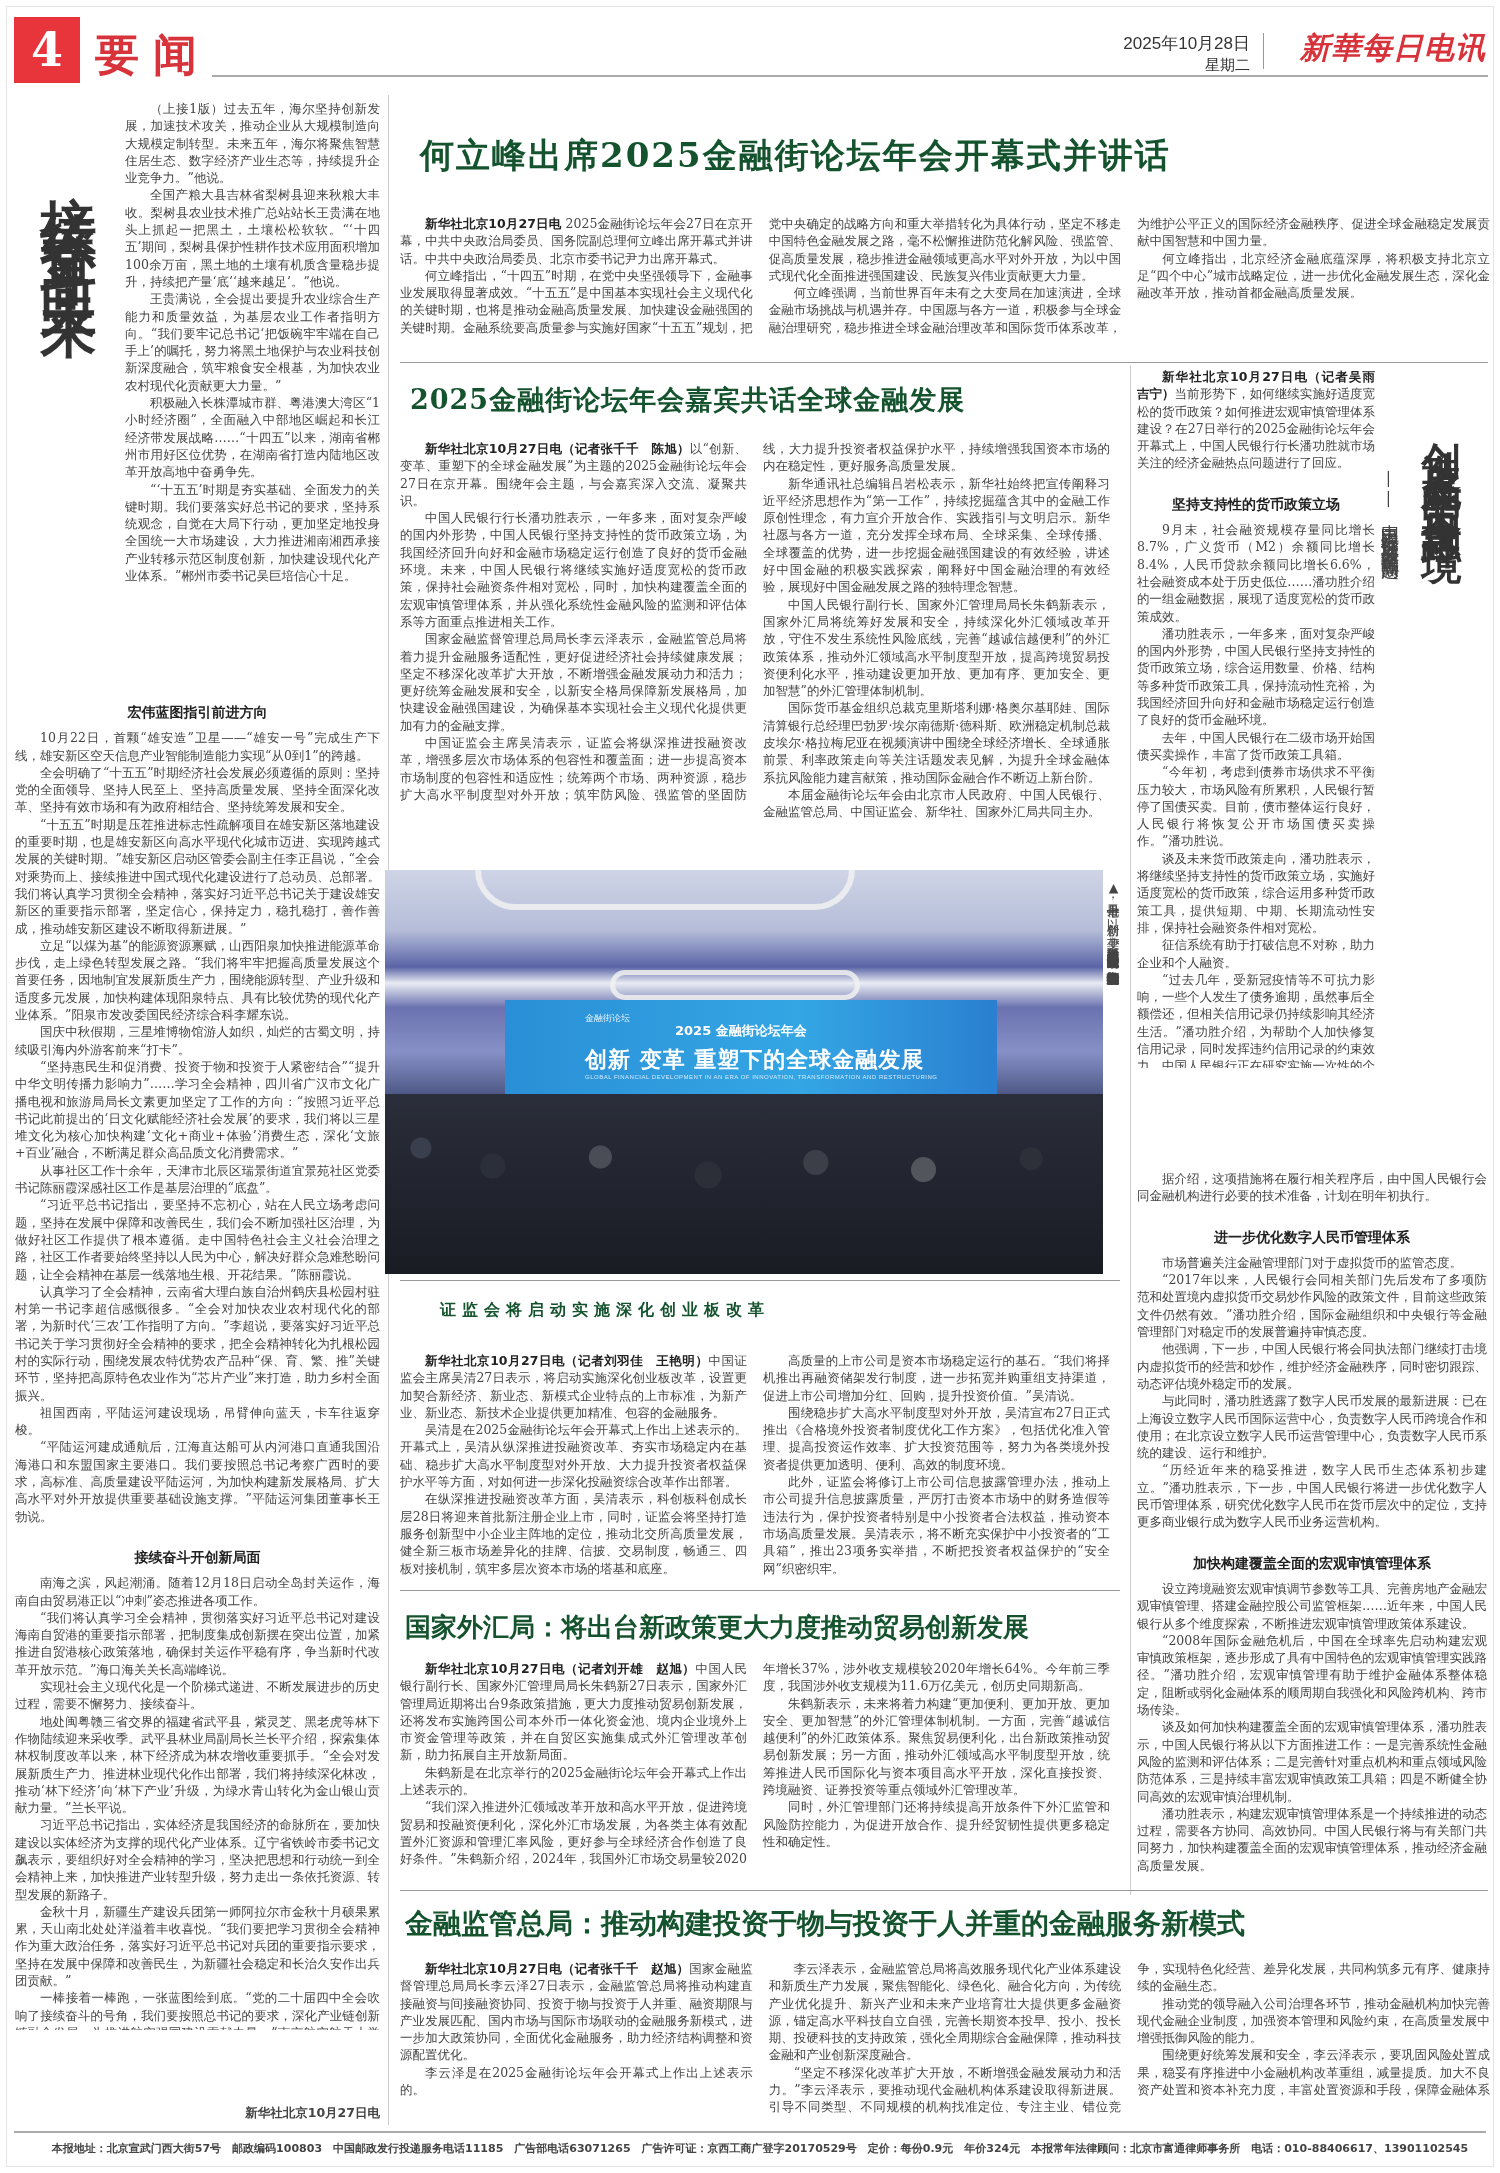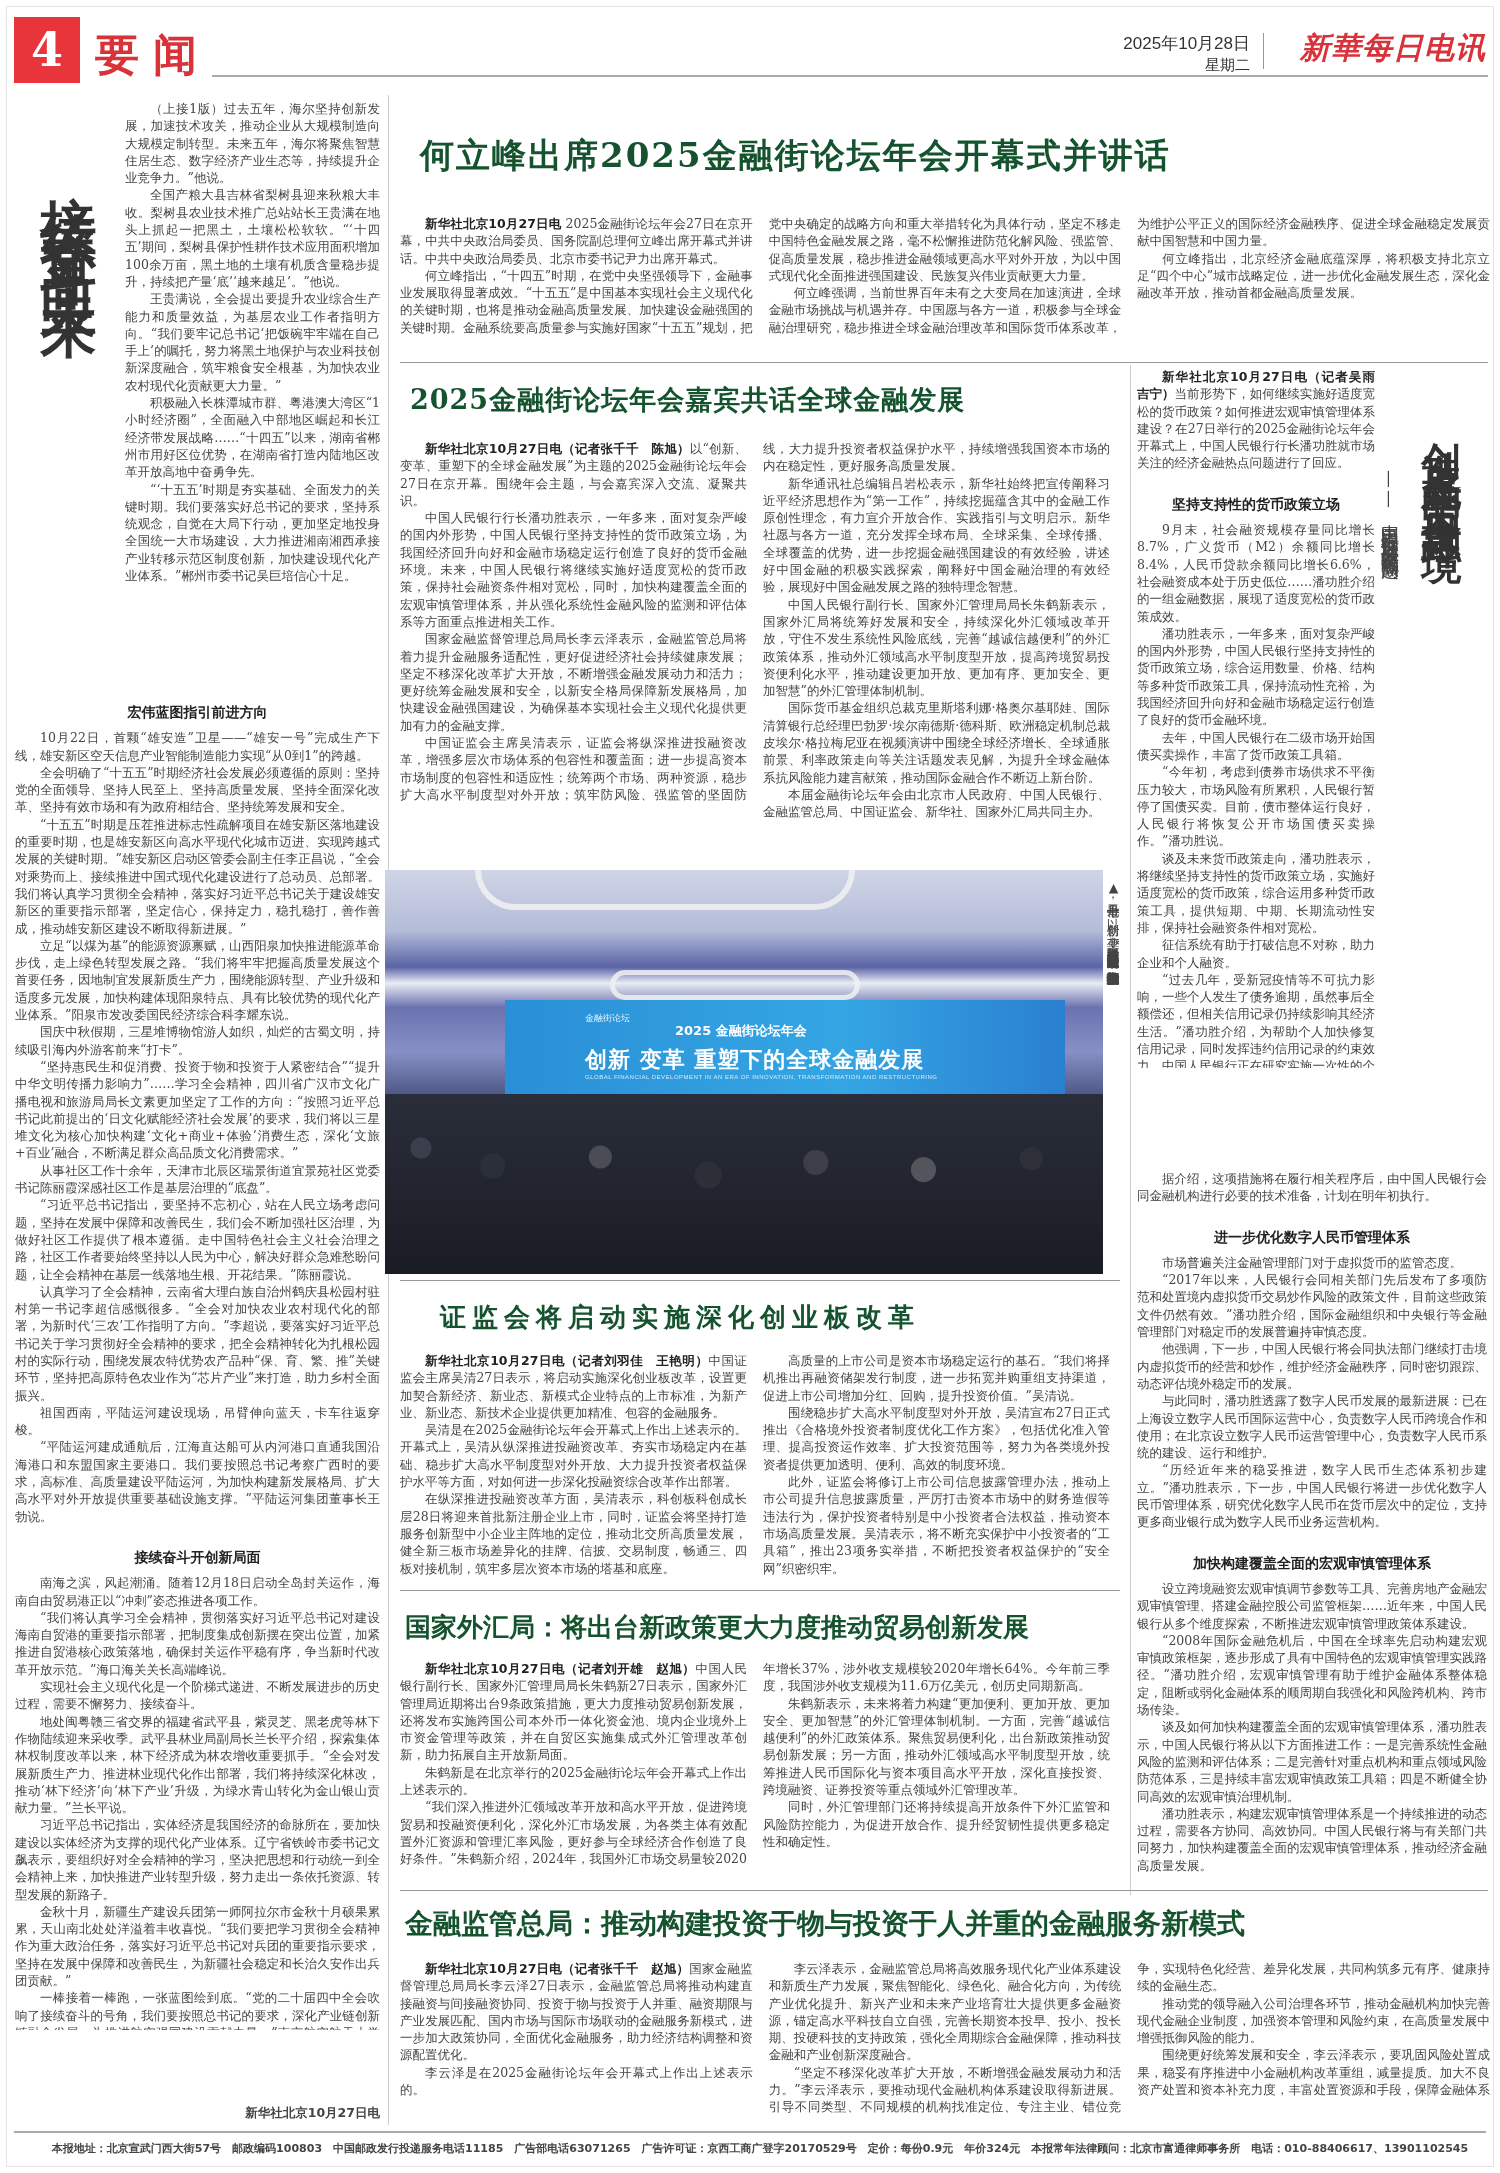--- a/index.html
+++ b/index.html
@@ -21,21 +21,21 @@
   .vhead { position:absolute; writing-mode:vertical-rl; font-family:"DejaVu Serif", serif; font-weight:bold; color:#333; }
   .vsub { position:absolute; writing-mode:vertical-rl; font-family:"DejaVu Sans", sans-serif; color:#444; font-size:18px; letter-spacing:2px; }
   .headline { position:absolute; font-family:"DejaVu Serif", serif; font-weight:bold; color:#14532d; white-space:nowrap; }
   .hr { position:absolute; height:1px; background:#999; }
   .vr { position:absolute; width:1px; background:#ccc; }
   
   .photo { position:absolute; left:385px; top:870px; width:718px; height:404px; overflow:hidden;
     background:linear-gradient(180deg,#cfd5e6 0%,#b4bcd8 15%,#5a64a6 24%,#e9ecf3 28%,#6b72b0 34%,#8790c6 45%,#2c3760 62%,#1e2233 75%,#151820 100%); }
   .photo .ceil1 { position:absolute; left:90px; top:0; width:380px; height:40px; border:6px solid #f2f2f2; border-top:none; border-radius:0 0 120px 120px; opacity:.85; }
   .photo .ceil2 { position:absolute; left:225px; top:100px; width:250px; height:30px; border:5px solid #f1f1f1; border-radius:60px; opacity:.85; }
-  .photo .screen { position:absolute; left:120px; top:130px; width:560px; height:95px; background:linear-gradient(90deg,#2a8fd6,#34a6e4 60%,#2a7fd0); }
+  .photo .screen { position:absolute; left:120px; top:130px; width:492px; height:95px; background:linear-gradient(90deg,#2a8fd6,#34a6e4 60%,#2a7fd0); }
   .photo .screen .s1 { position:absolute; left:170px; top:22px; color:#fff; font-family:"DejaVu Sans", sans-serif; font-size:13px; font-weight:bold; }
   .photo .screen .s2 { position:absolute; left:80px; top:45px; color:#fff; font-family:"DejaVu Sans", sans-serif; font-size:22px; font-weight:bold; letter-spacing:1px; }
   .photo .screen .s0 { position:absolute; left:80px; top:12px; color:#e8f4ff; font-family:"DejaVu Sans", sans-serif; font-size:9px; }
   .photo .screen .s3 { position:absolute; left:80px; top:74px; color:#d4ecff; font-family:"Liberation Sans", sans-serif; font-size:6px; letter-spacing:.5px; }
   .photo .crowd { position:absolute; left:0; right:0; bottom:0; height:180px;
     background:radial-gradient(circle at 5% 30%,#3a3f4e 10px,transparent 11px),radial-gradient(circle at 15% 40%,#2b2f3a 12px,transparent 13px),radial-gradient(circle at 30% 35%,#4a4d55 11px,transparent 12px),radial-gradient(circle at 45% 45%,#2c2f38 13px,transparent 14px),radial-gradient(circle at 60% 38%,#3d3f48 12px,transparent 13px),radial-gradient(circle at 75% 42%,#52555c 12px,transparent 13px),radial-gradient(circle at 90% 36%,#2d3038 11px,transparent 12px),linear-gradient(180deg,#2a2e3a 0%,#1a1c24 100%); }
   .caption { position:absolute; left:1105px; top:880px; writing-mode:vertical-rl; font-size:12.5px; line-height:17px; color:#444; height:380px; }
   .caption b { font-family:"DejaVu Sans", sans-serif; }
   .footer { position:absolute; left:0; right:0; top:2141px; text-align:center; font-family:"DejaVu Sans", sans-serif; font-weight:bold; font-size:11px; color:#444; white-space:nowrap; word-spacing:3px;padding-left:20px; }
   .foot-rule { position:absolute; left:14px; right:14px; top:2131px; height:2px; background:#aaa; }
@@ -121,21 +121,21 @@
   <div class="crowd"></div>
 </div>
 <div class="caption">
   <span>▲十月二十七日，以“创新、变革、重塑下的全球金融发展”为主题的二〇二五金融街论坛年会在北京开幕。</span>
   <b>新华社记者鞠焕宗摄</b>
 </div>
 
 <div class="hr" style="left:400px;width:720px;top:1280px;"></div>
 <div class="vr" style="left:1130px;top:365px;height:1530px;"></div>
 
-<div class="headline" style="left:440px;top:1300px;font-size:26px;letter-spacing:6px;">证监会将启动实施深化创业板改革</div>
+<div class="headline" style="left:440px;top:1300px;font-size:16px;letter-spacing:6px;">证监会将启动实施深化创业板改革</div>
 <div class="col lead" style="left:400px;top:1352px;width:710px;height:235px;column-count:2;column-gap:16px;overflow:hidden;">
   <p><b>新华社北京10月27日电（记者刘羽佳　王艳明）</b><span>中国证监会主席吴清27日表示，将启动实施深化创业板改革，设置更加契合新经济、新业态、新模式企业特点的上市标准，为新产业、新业态、新技术企业提供更加精准、包容的金融服务。</span></p>
   <p>吴清是在2025金融街论坛年会开幕式上作出上述表示的。开幕式上，吴清从纵深推进投融资改革、夯实市场稳定内在基础、稳步扩大高水平制度型对外开放、大力提升投资者权益保护水平等方面，对如何进一步深化投融资综合改革作出部署。</p>
   <p>在纵深推进投融资改革方面，吴清表示，科创板科创成长层28日将迎来首批新注册企业上市，同时，证监会将坚持打造服务创新型中小企业主阵地的定位，推动北交所高质量发展，健全新三板市场差异化的挂牌、信披、交易制度，畅通三、四板对接机制，筑牢多层次资本市场的塔基和底座。</p>
   <p>高质量的上市公司是资本市场稳定运行的基石。“我们将择机推出再融资储架发行制度，进一步拓宽并购重组支持渠道，促进上市公司增加分红、回购，提升投资价值。”吴清说。</p>
   <p>围绕稳步扩大高水平制度型对外开放，吴清宣布27日正式推出《合格境外投资者制度优化工作方案》，包括优化准入管理、提高投资运作效率、扩大投资范围等，努力为各类境外投资者提供更加透明、便利、高效的制度环境。</p>
   <p>此外，证监会将修订上市公司信息披露管理办法，推动上市公司提升信息披露质量，严厉打击资本市场中的财务造假等违法行为，保护投资者特别是中小投资者合法权益，推动资本市场高质量发展。吴清表示，将不断充实保护中小投资者的“工具箱”，推出23项务实举措，不断把投资者权益保护的“安全网”织密织牢。</p>
 </div>
 <div class="hr" style="left:400px;width:720px;top:1590px;"></div>
 

